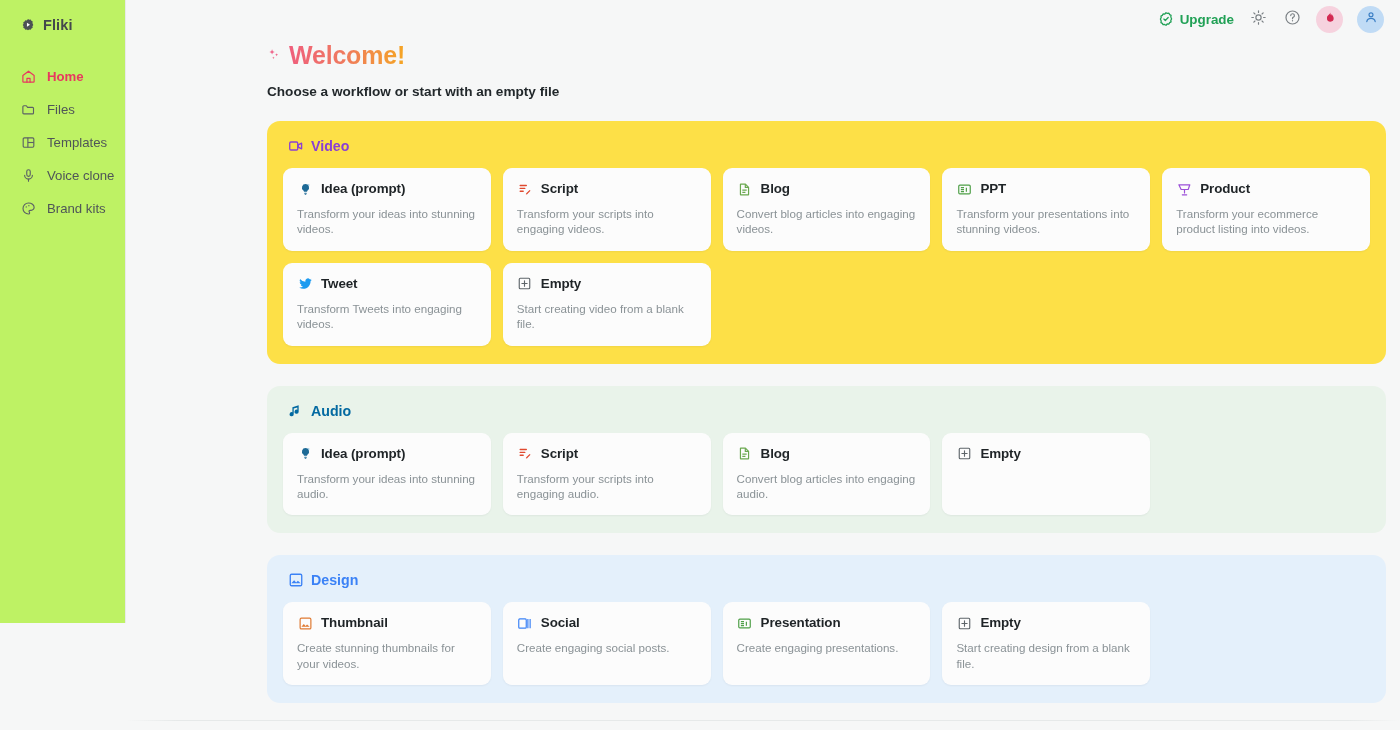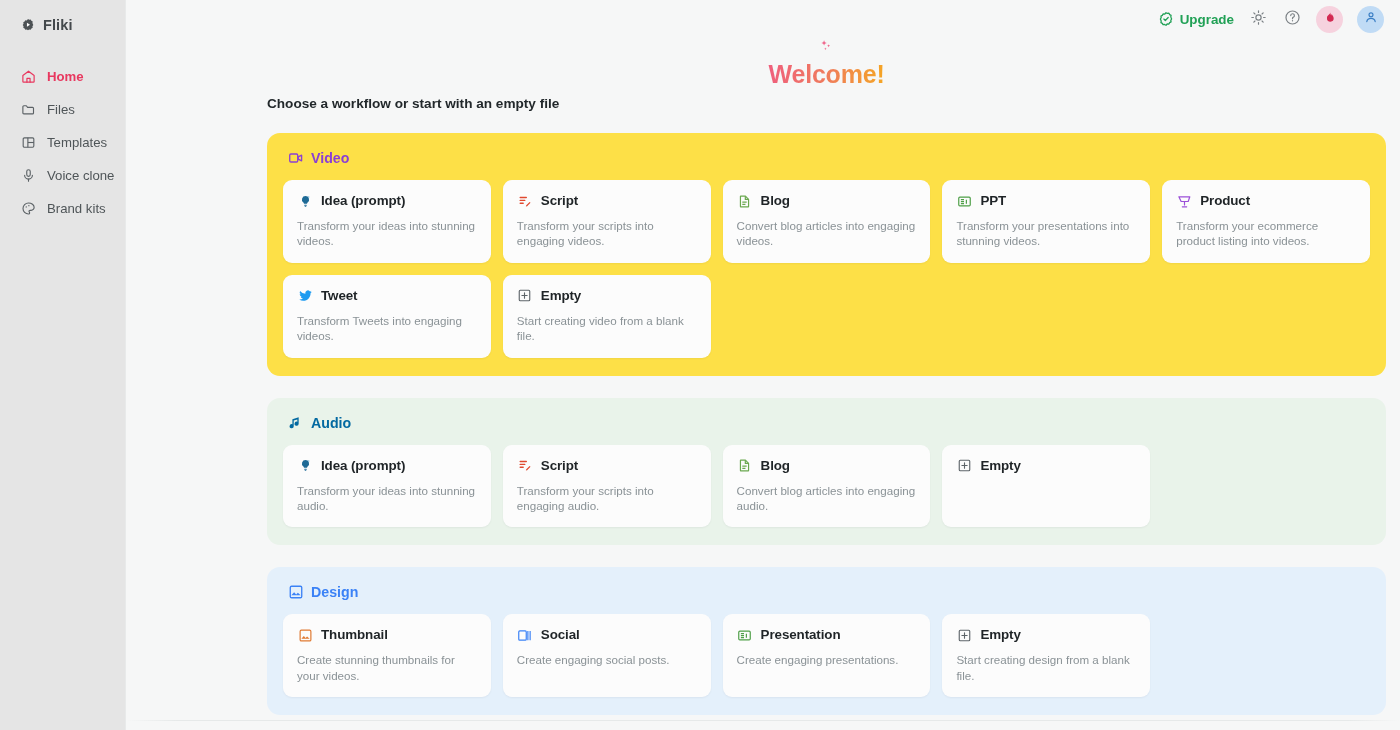--- a/index.html
+++ b/index.html
@@ -6,22 +6,22 @@
   html, body {
     width: 1400px; height: 730px;
     background: #f6f7f7;
     font-family: "Liberation Sans", sans-serif;
     overflow: hidden;
   }
   .app { display: flex; width: 1400px; height: 730px; position: relative; }
 
   
   .sidebar {
-    width: 126px; flex: 0 0 126px; height: 730px;
-    background: #e5e5e5;
+    width: 126px; flex: 0 0 126px; height: 623px;
+    background: #bef264;
     border-right: 1px solid #e8eaea;
     padding-top: 10px;
   }
   .brand {
     display: flex; align-items: center; gap: 7px;
     padding: 2px 0 0 20px; height: 28px;
   }
   .brand-name { font-size: 14.5px; font-weight: 700; color: #44494c; letter-spacing: .1px; }
   .nav { margin-top: 22px; display: flex; flex-direction: column; }
   .nav-item {
@@ -46,29 +46,29 @@
   .icon-btn { width: 20px; height: 20px; display: flex; align-items: center; justify-content: center; cursor: pointer; }
   .pill {
     width: 27px; height: 27px; border-radius: 50%;
     display: flex; align-items: center; justify-content: center; cursor: pointer;
   }
   .pill.flame { background: #f6d2de; }
   .pill.avatar { background: #c0dbf5; }
 
   
   .content { position: absolute; top: 38px; left: 0; right: 0; bottom: 0; padding: 0 14px 0 16px; }
-  .welcome-row { display: flex; align-items: center; gap: 6px; margin-left: 125px; height: 34px; flex-direction: column; }
+  .welcome-row { display: flex; align-items: center; gap: 6px; margin-left: 125px; height: 34px; }
   .welcome-text {
     font-size: 25px; font-weight: 800; letter-spacing: -.2px;
     background: linear-gradient(92deg, #ef5f7d 0%, #ef7a5e 48%, #f5a623 100%);
     -webkit-background-clip: text; background-clip: text;
     -webkit-text-fill-color: transparent; color: #ef6f6c;
   }
   .subtitle {
-    margin-left: 125px; margin-top: 24px;
+    margin-left: 125px; margin-top: 12px;
     font-size: 13.6px; font-weight: 700; color: #22282b;
   }
 
   .section { border-radius: 13px; margin: 0 0 0 125px; padding: 14px 16px 18px 16px; }
   .section.video   { background: #fde047; margin-top: 22px; }
   .section.audio   { background: #e9f3ea; margin-top: 22px; }
   .section.design  { background: #e4f0fb; margin-top: 22px; }
 
   .section-head { display: flex; align-items: center; gap: 7px; height: 22px; margin-bottom: 11px; padding-left: 5px; }
   .section-title { font-size: 14.2px; font-weight: 700; }

